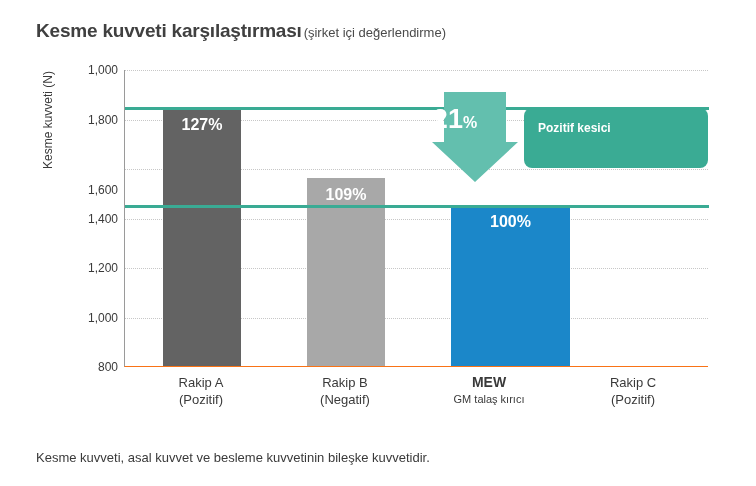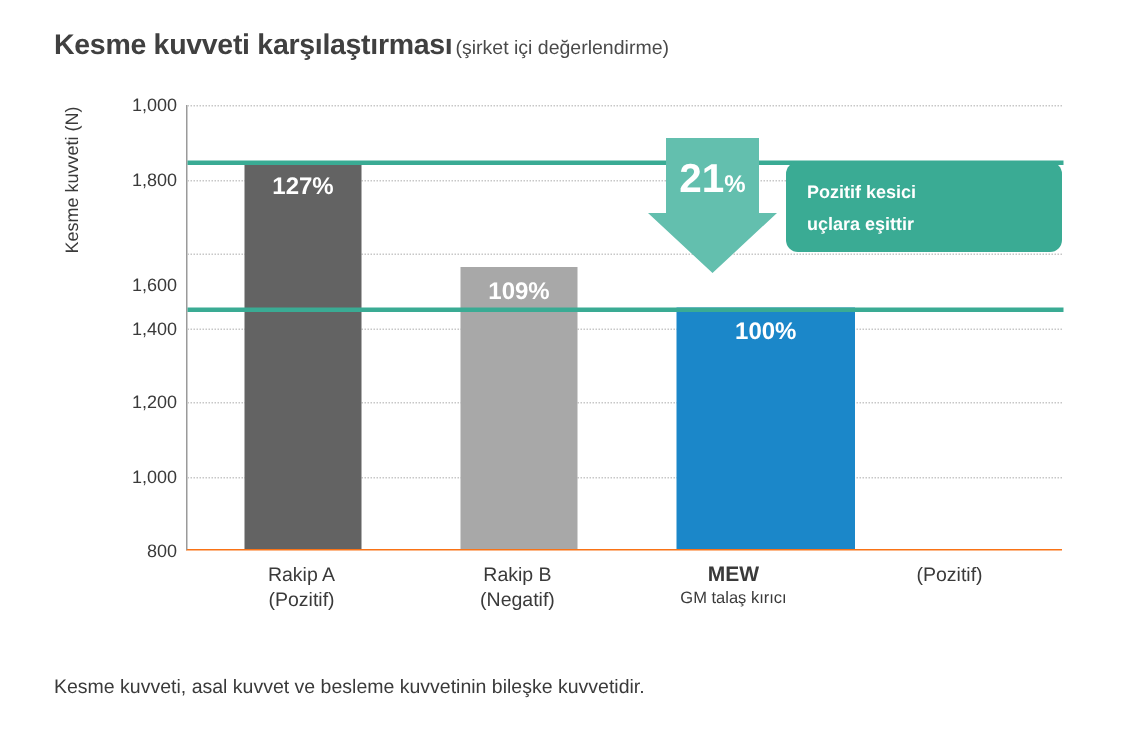--- a/index.html
+++ b/index.html
@@ -125,21 +125,21 @@
   #callout-arrow {
     position: absolute;
     left: 432px;
     top: 92px;
     width: 86px;
     height: 90px;
   }
   #callout-arrow svg { display: block; }
   #callout-pct {
     position: absolute;
-    left: 432px;
+    left: 412px;
     top: 104px;
     width: 86px;
     text-align: center;
     color: #ffffff;
     font-weight: bold;
     white-space: nowrap;
   }
   #callout-pct .big { font-size: 27px; }
   #callout-pct .small { font-size: 16px; }
 
@@ -216,32 +216,32 @@
   <svg width="86" height="90" viewBox="0 0 86 90">
     <polygon points="12,0 74,0 74,50 86,50 43,90 0,50 12,50" fill="#63bfae"></polygon>
   </svg>
 </div>
 <div id="callout-pct">
   <span class="big">21</span><span class="small">%</span>
 </div>
 
 <div id="callout-box">
   <div>Pozitif kesici</div>
-  <div>uçlara eşittir</div>
 </div>
 
 <div class="catlabel" style="left:124px; width:154px;">
   <span class="l1">Rakip A</span>
   <span class="l2">(Pozitif)</span>
 </div>
 <div class="catlabel" style="left:268px; width:154px;">
   <span class="l1">Rakip B</span>
   <span class="l2">(Negatif)</span>
 </div>
 <div class="catlabel highlight" style="left:412px; width:154px;">
   <span class="l1">MEW</span>
   <span class="l2">GM talaş kırıcı</span>
 </div>
 <div class="catlabel" style="left:556px; width:154px;">
+  <span class="l1">Rakip C</span>
   <span class="l2">(Pozitif)</span>
 </div>
 
 <div id="footnote">Kesme kuvveti, asal kuvvet ve besleme kuvvetinin bileşke kuvvetidir.</div>
 
 </body></html>

